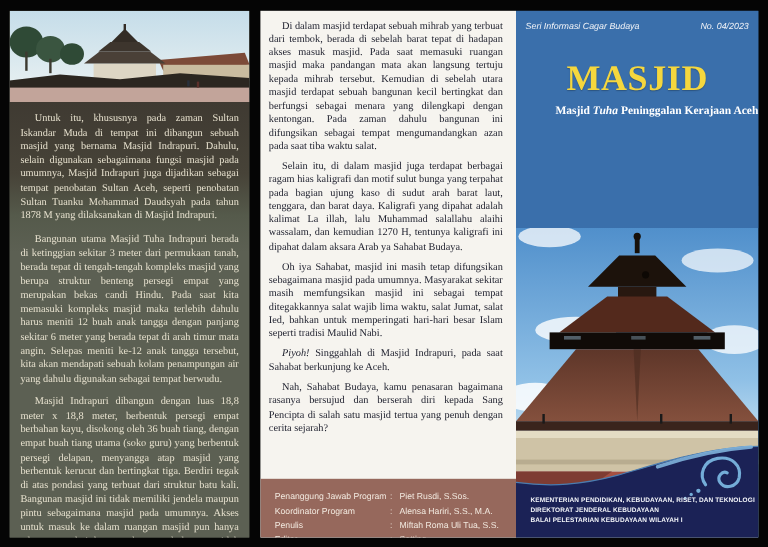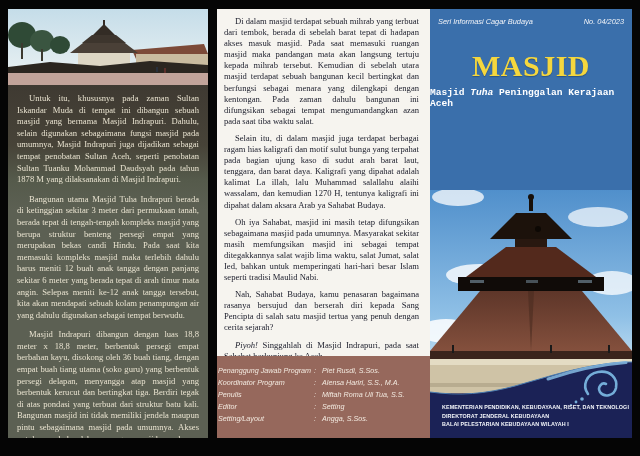--- a/index.html
+++ b/index.html
@@ -1,54 +1,54 @@
 <!DOCTYPE html>
 <html><head>
 <meta charset="utf-8">
 <style>
   html,body{margin:0;padding:0;}
   body{width:640px;height:456px;position:relative;background:#050505;overflow:hidden;
        font-family:"Liberation Serif", serif;-webkit-font-smoothing:antialiased;}
-  .panel{position:absolute;top:9px;bottom:18px;overflow:hidden;}
+  .panel{position:absolute;top:9px;bottom:8px;overflow:hidden;}
 
   
   .panel-left{left:8px;width:200px;background:#5c6053;}
   .left-photo{position:absolute;top:0;left:0;width:200px;height:76px;}
   .left-text{position:absolute;top:76px;left:0;right:0;bottom:0;
      padding:8px 9px 6px 9px;box-sizing:border-box;
      background:linear-gradient(180deg,#3f3a32 0px,#474338 60px,#555a4b 95px,#5c6053 125px,#5c6053 100%);
      color:#e8e2cf;font-size:8.6px;line-height:11.6px;text-align:justify;}
   .left-text p{margin:0 0 8px 0;text-indent:12px;}
 
   
   .gutter{position:absolute;top:0;bottom:0;left:208px;width:9px;background:#050505;}
 
   
   .panel-mid{left:217px;width:213px;background:#f6f4ef;}
   .mid-text{position:absolute;top:0;left:0;right:0;height:370px;overflow:hidden;
      padding:7px 11px 0 7px;box-sizing:border-box;
      color:#1b1d2b;font-size:8.6px;line-height:11.1px;text-align:justify;}
   .mid-text p{margin:0 0 6px 0;text-indent:11px;}
-  .credits{position:absolute;left:0;right:0;bottom:0;height:82px;background:#96685c;
-     padding:9px 10px 0 1px;box-sizing:border-box;color:#f2e9df;
-     font-family:"Liberation Sans", sans-serif;font-size:7.2px;line-height:12px;font-style:italic;}
+  .credits{position:absolute;left:0;right:0;bottom:0;height:49px;background:#96685c;
+     padding:9px 10px 0 12px;box-sizing:border-box;color:#f2e9df;
+     font-family:"Liberation Sans", sans-serif;font-size:7.2px;line-height:12px;}
   .credit-row{display:flex;}
   .credit-label{width:96px;flex:none;}
   .credit-sep{width:8px;flex:none;}
 
   
   .panel-right{left:430px;width:202px;background:#3a6fab;}
   .rp-header{position:absolute;top:0;left:0;right:0;height:181px;background:#3a6fab;z-index:2;}
   .rp-meta{display:flex;justify-content:space-between;padding:8px 8px 0 8px;
      color:#f2f4f8;font-size:7.4px;font-style:italic;font-family:"Liberation Sans", sans-serif;}
   .rp-title{margin-top:26px;text-align:center;color:#f5d73e;font-weight:bold;
      font-size:30px;line-height:28px;letter-spacing:.5px;
      text-shadow:0 1px 1px rgba(0,0,0,.25);}
-  .rp-subtitle{margin-top:7px;text-align:left;color:#ffffff;font-weight:bold;
-     font-family:Liberation Mono, monospace;font-size:9.6px;}
+  .rp-subtitle{margin-top:7px;text-align:right;color:#ffffff;font-weight:bold;
+     font-family:Liberation Serif, serif;font-size:9.6px;}
   .cover{position:absolute;top:146px;left:0;right:0;bottom:0;z-index:1;}
   .rp-footer{position:absolute;left:0;right:0;bottom:0;height:80px;z-index:3;}
   .footer-content{position:absolute;left:0;right:0;bottom:0;height:44px;z-index:4;
      display:flex;align-items:center;padding:0 4px 0 7px;box-sizing:border-box;}
   .org-lines{margin-left:5px;color:#f4f6fa;font-family:"Liberation Sans", sans-serif;
      font-weight:bold;font-size:5.4px;line-height:8.4px;letter-spacing:.1px;white-space:nowrap;}
 </style>
 </head>
 <body>
 
@@ -91,22 +91,22 @@
   </div>
 </div>
 
 <div class="gutter"></div>
 
 <div class="panel panel-mid">
   <div class="mid-text">
     <p>Di dalam masjid terdapat sebuah mihrab yang terbuat dari tembok, berada di sebelah barat tepat di hadapan akses masuk masjid. Pada saat memasuki ruangan masjid maka pandangan mata akan langsung tertuju kepada mihrab tersebut. Kemudian di sebelah utara masjid terdapat sebuah bangunan kecil bertingkat dan berfungsi sebagai menara yang dilengkapi dengan kentongan. Pada zaman dahulu bangunan ini difungsikan sebagai tempat mengumandangkan azan pada saat tiba waktu salat.</p>
     <p>Selain itu, di dalam masjid juga terdapat berbagai ragam hias kaligrafi dan motif sulut bunga yang terpahat pada bagian ujung kaso di sudut arah barat laut, tenggara, dan barat daya. Kaligrafi yang dipahat adalah kalimat La illah, lalu Muhammad salallahu alaihi wassalam, dan kemudian 1270 H, tentunya kaligrafi ini dipahat dalam aksara Arab ya Sahabat Budaya.</p>
     <p>Oh iya Sahabat, masjid ini masih tetap difungsikan sebagaimana masjid pada umumnya. Masyarakat sekitar masih memfungsikan masjid ini sebagai tempat ditegakkannya salat wajib lima waktu, salat Jumat, salat Ied, bahkan untuk memperingati hari-hari besar Islam seperti tradisi Maulid Nabi.</p>
+    <p><i>Piyoh!</i><span> Singgahlah di Masjid Indrapuri, pada saat Sahabat berkunjung ke Aceh.</span></p>
     <p>Nah, Sahabat Budaya, kamu penasaran bagaimana rasanya bersujud dan berserah diri kepada Sang Pencipta di salah satu masjid tertua yang penuh dengan cerita sejarah?</p>
-    <p><i>Piyoh!</i><span> Singgahlah di Masjid Indrapuri, pada saat Sahabat berkunjung ke Aceh.</span></p>
   </div>
   <div class="credits">
     <div class="credit-row">
       <span class="credit-label">Penanggung Jawab Program</span>
       <span class="credit-sep">:</span>
       <span class="credit-value">Piet Rusdi, S.Sos.</span>
     </div>
     <div class="credit-row">
       <span class="credit-label">Koordinator Program</span>
       <span class="credit-sep">:</span>

